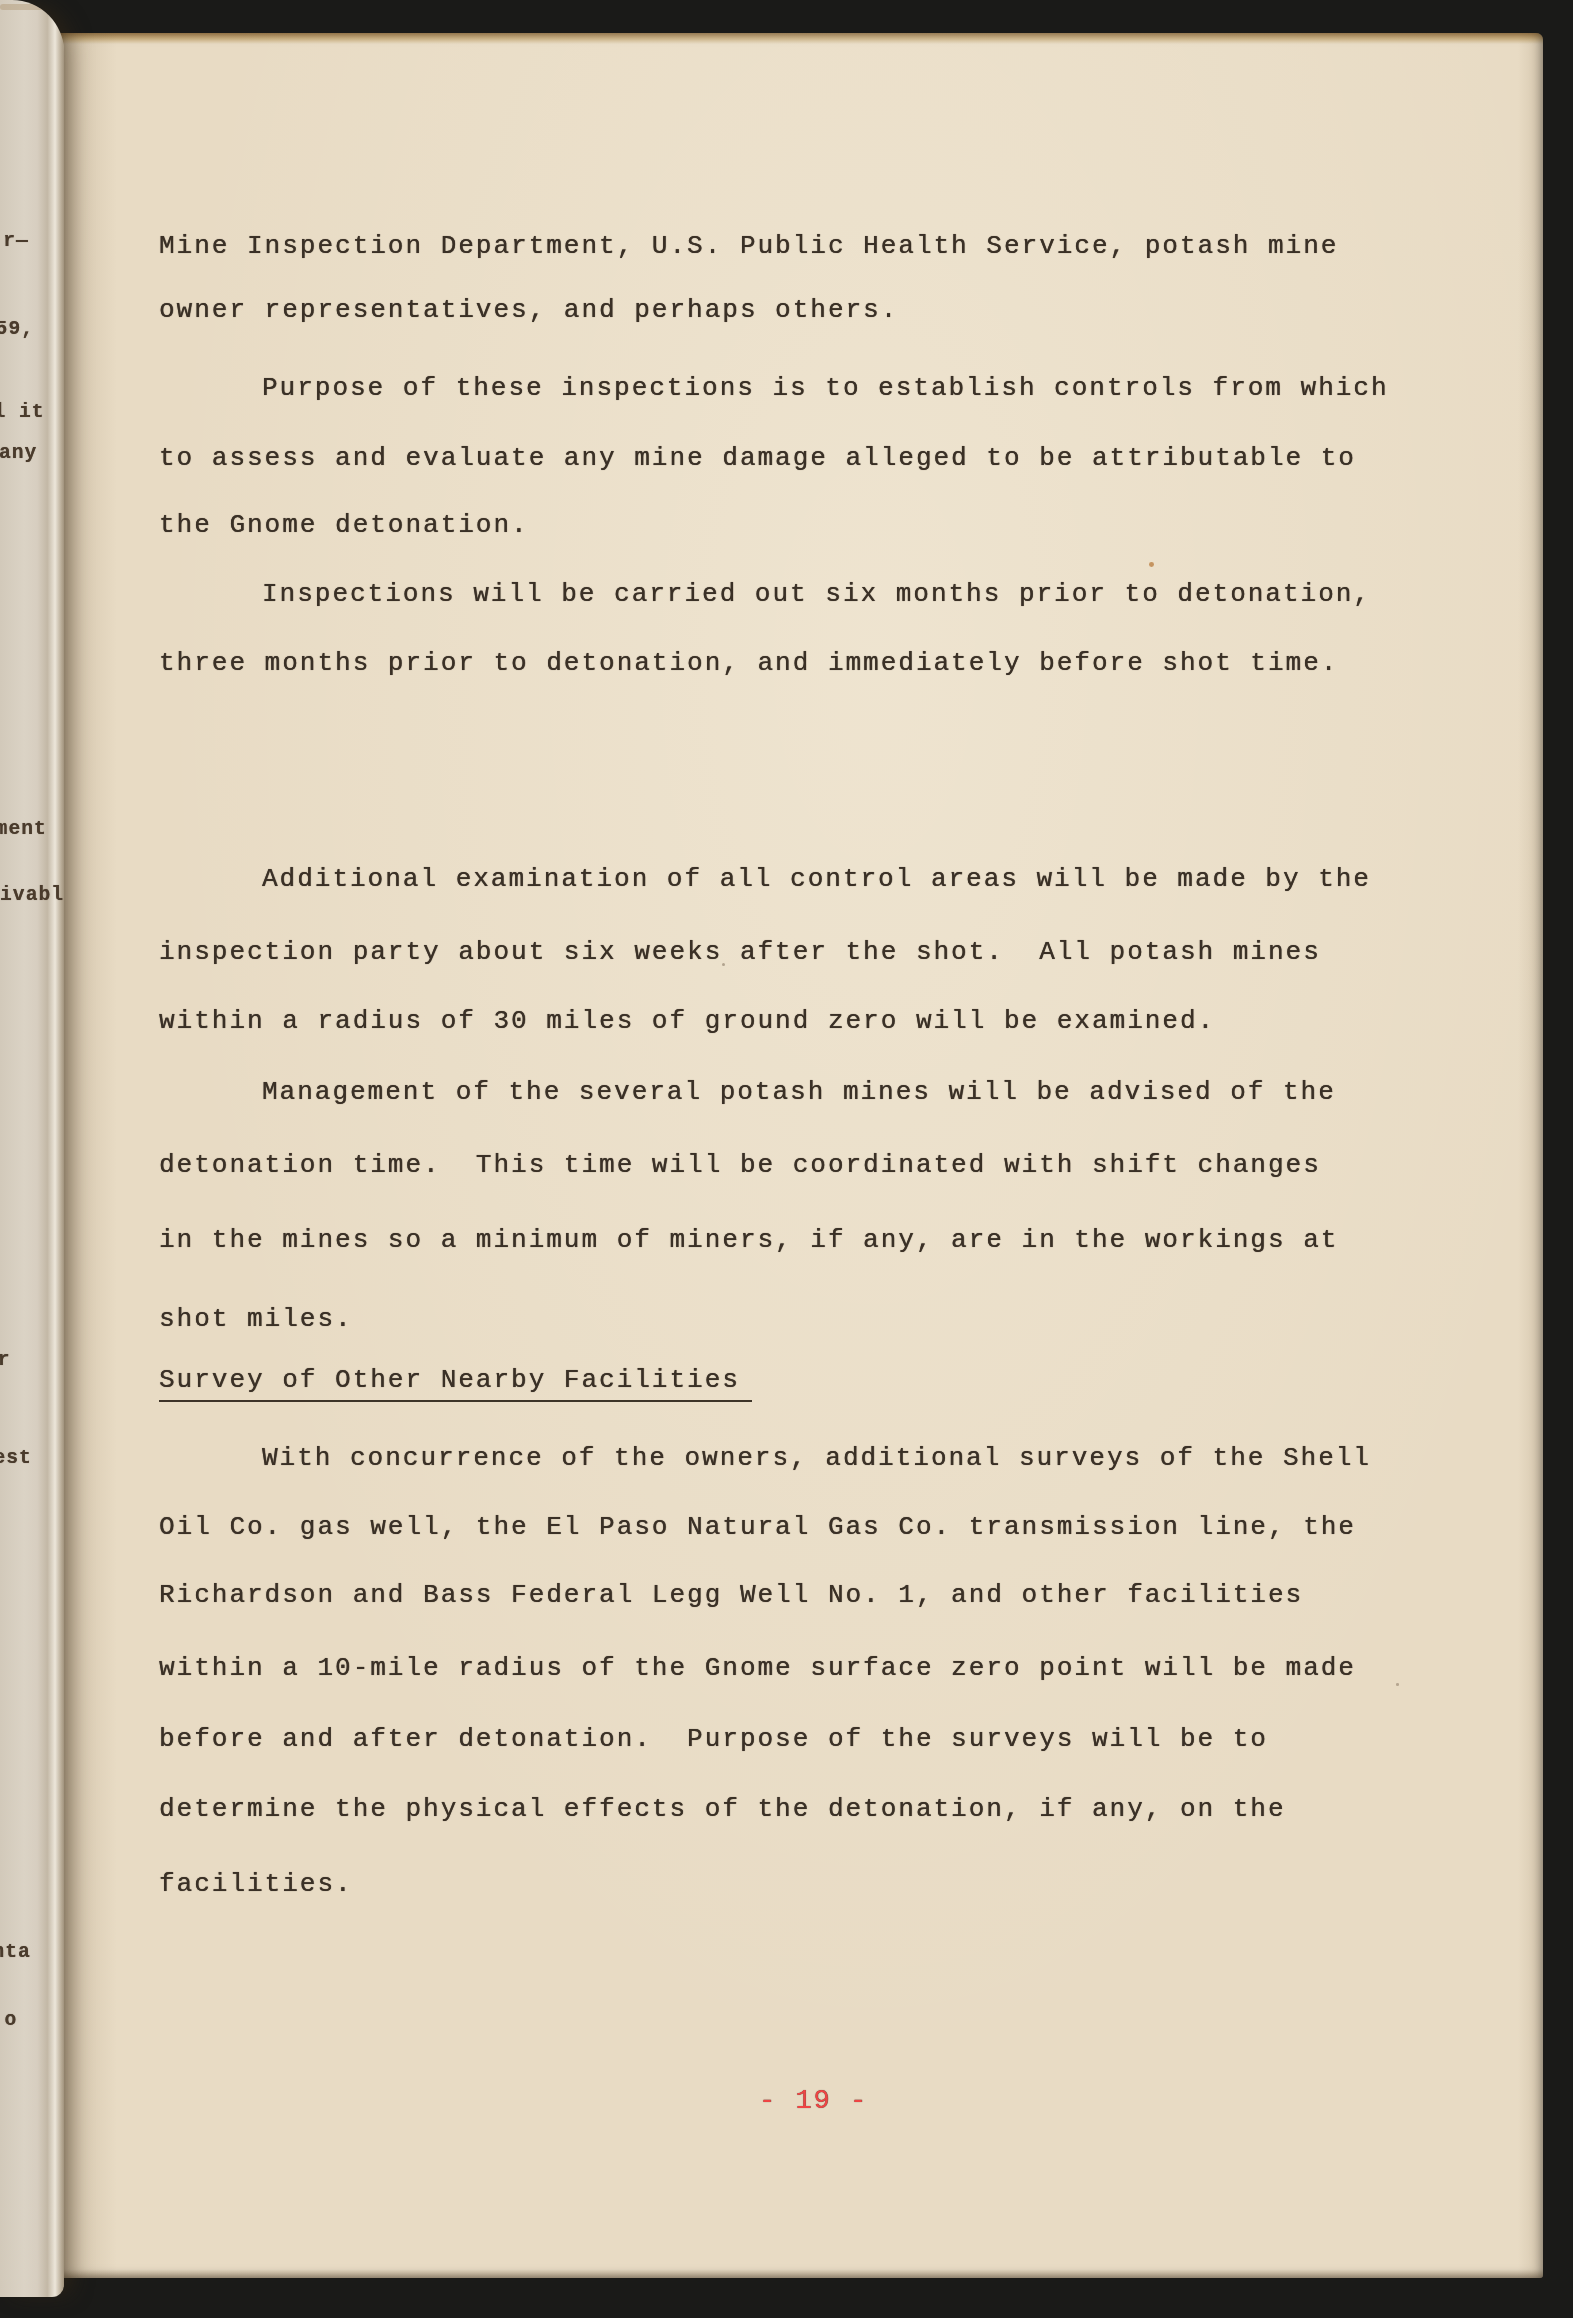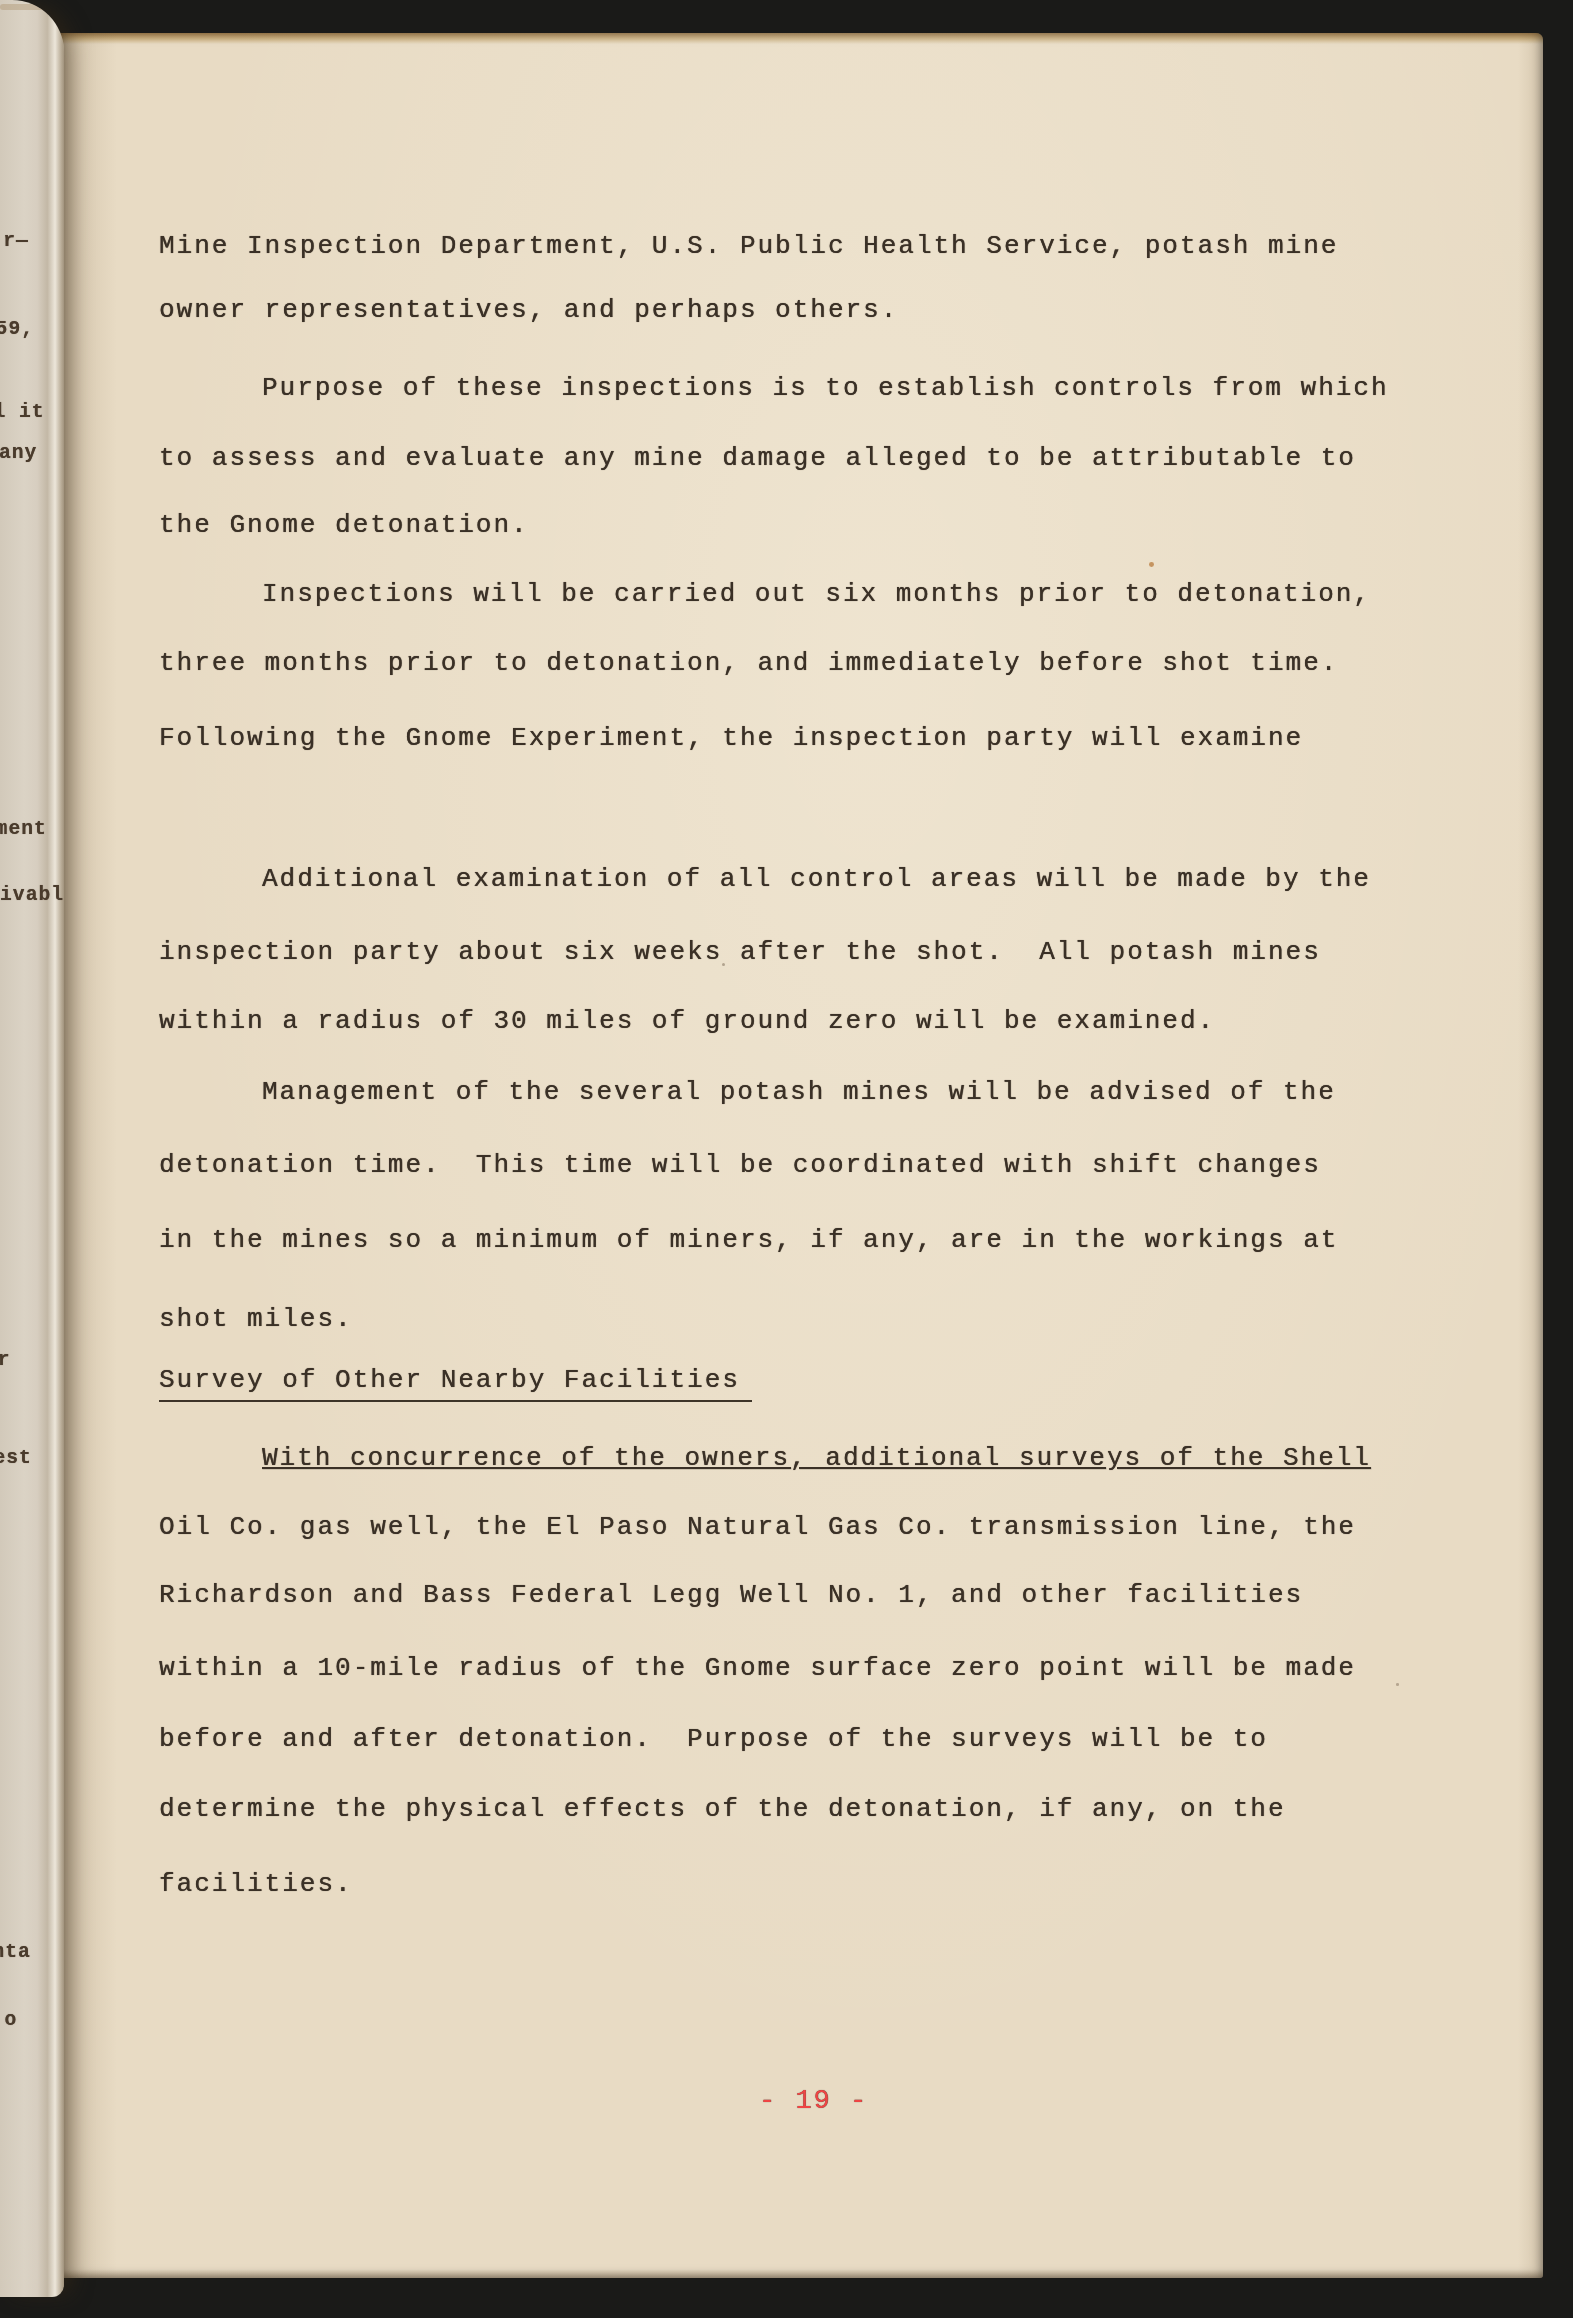--- a/index.html
+++ b/index.html
@@ -77,30 +77,29 @@
 </div>
 
 <div class="textlayer">
     <div class="line" style="top: 232px;">Mine Inspection Department, U.S. Public Health Service, potash mine</div>
     <div class="line" style="top: 296px;">owner representatives, and perhaps others.</div>
     <div class="line indent" style="top: 374px;">Purpose of these inspections is to establish controls from which</div>
     <div class="line" style="top: 444px;">to assess and evaluate any mine damage alleged to be attributable to</div>
     <div class="line" style="top: 511px;">the Gnome detonation.</div>
     <div class="line indent" style="top: 580px;">Inspections will be carried out six months prior to detonation,</div>
     <div class="line" style="top: 649px;">three months prior to detonation, and immediately before shot time.</div>
-    <div class="line" style="top: 724px;">Following the Gnome Experiment, the inspection party will examine</div>
     <div class="line indent" style="top: 865px;">Additional examination of all control areas will be made by the</div>
     <div class="line" style="top: 938px; text-align: center;">inspection party about six weeks after the shot.  All potash mines</div>
     <div class="line" style="top: 1007px;">within a radius of 30 miles of ground zero will be examined.</div>
     <div class="line indent" style="top: 1078px;">Management of the several potash mines will be advised of the</div>
     <div class="line" style="top: 1151px;">detonation time.  This time will be coordinated with shift changes</div>
     <div class="line" style="top: 1226px;">in the mines so a minimum of miners, if any, are in the workings at</div>
     <div class="line" style="top: 1305px;">shot miles.</div>
     <div class="line" style="top: 1366px;"><span class="heading-underline">Survey of Other Nearby Facilities</span></div>
-    <div class="line indent" style="top: 1444px; text-decoration: underline;">With concurrence of the owners, additional surveys of the Shell</div>
+    <div class="line indent" style="top: 1444px;">With concurrence of the owners, additional surveys of the Shell</div>
     <div class="line" style="top: 1513px;">Oil Co. gas well, the El Paso Natural Gas Co. transmission line, the</div>
     <div class="line" style="top: 1581px;">Richardson and Bass Federal Legg Well No. 1, and other facilities</div>
     <div class="line" style="top: 1654px;">within a 10-mile radius of the Gnome surface zero point will be made</div>
     <div class="line" style="top: 1725px;">before and after detonation.  Purpose of the surveys will be to</div>
     <div class="line" style="top: 1795px;">determine the physical effects of the detonation, if any, on the</div>
     <div class="line" style="top: 1870px;">facilities.</div>
   </div>
 
 <div class="page-number">- 19 -</div>
 

